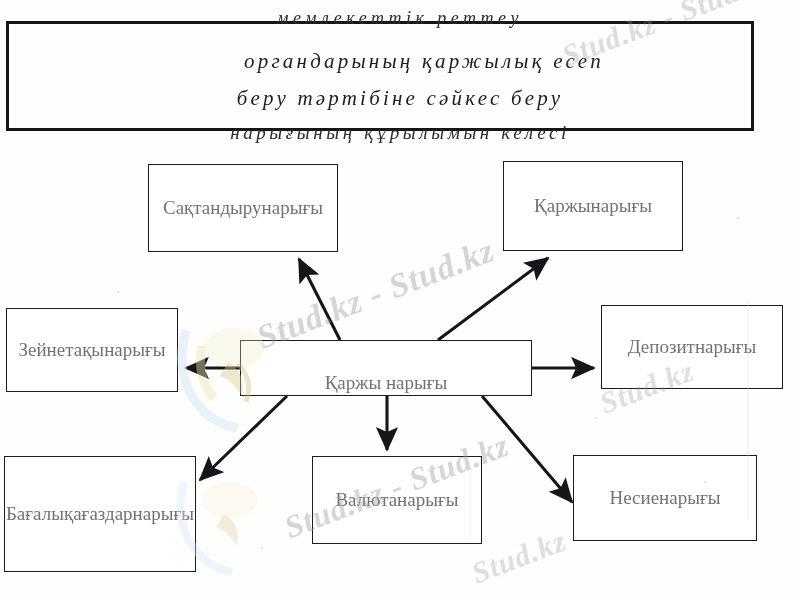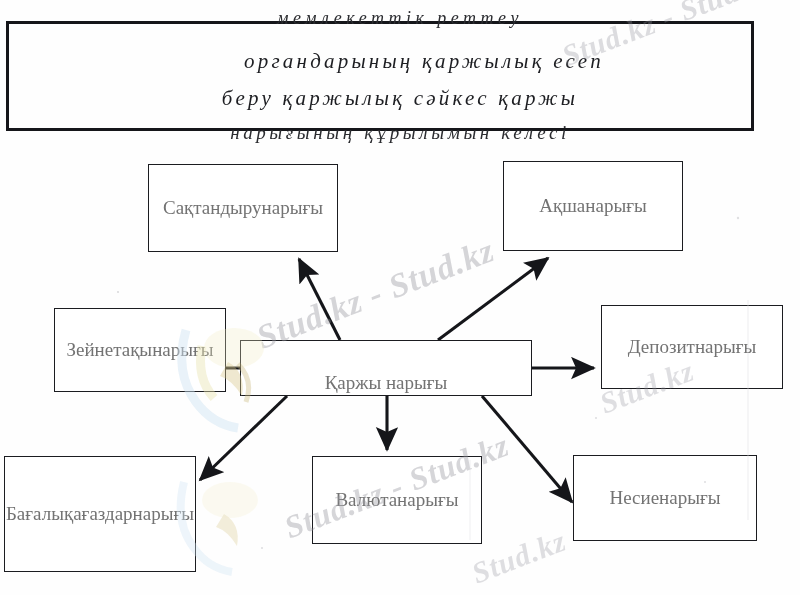--- a/index.html
+++ b/index.html
@@ -51,21 +51,21 @@
     justify-content:center;
     color:#737373;
     font-size:19px;
     line-height:1.32;
     text-align:center;
     font-family:"Liberation Serif","DejaVu Serif",serif;
   }
   .node span{display:block;}
   #n-insurance{left:148px;top:14px;width:190px;height:88px;}
   #n-money    {left:503px;top:11px;width:180px;height:90px;}
-  #n-pension  {left:6px;top:158px;width:172px;height:84px;margin-left:48px;}
+  #n-pension  {left:6px;top:158px;width:172px;height:84px;}
   #n-center   {left:240px;top:190px;width:292px;height:56px;align-items:flex-end;}
   #n-deposit  {left:601px;top:155px;width:182px;height:84px;}
   #n-secur    {left:4px;top:306px;width:192px;height:116px;}
   #n-currency {left:312px;top:306px;width:170px;height:88px;}
   #n-credit   {left:573px;top:305px;width:184px;height:86px;}
 
   #arrows{position:absolute;left:0;top:0;width:800px;height:445px;pointer-events:none;}
 
   
   .wm{
@@ -96,21 +96,21 @@
 </style>
 </head>
 <body>
 
 <div id="page">
 
   <div id="textblock">
     <div id="textframe"></div>
     <div class="tline" id="tl0">мемлекеттік реттеу</div>
     <div class="tline" id="tl1">органдарының қаржылық есеп</div>
-    <div class="tline" id="tl2">беру қаржылық сәйкес қаржы</div>
+    <div class="tline" id="tl2">беру тәртібіне сәйкес беру</div>
     <div class="tline" id="tl3">нарығының құрылымын келесі</div>
   </div>
 
   <div id="diagram">
 
     <svg id="arrows" viewBox="0 0 800 445">
       <defs>
         <marker id="ah" markerWidth="9" markerHeight="9" refX="7.4" refY="3.6" orient="auto" markerUnits="strokeWidth">
           <path d="M0,0 L8,3.6 L0,7.2 L1.6,3.6 Z" fill="#15161a"></path>
         </marker>
@@ -130,21 +130,21 @@
 
       <line x1="482" y1="246" x2="572" y2="352" stroke="#15161a" stroke-width="3.1" marker-end="url(#ah)"></line>
     </svg>
 
     <div class="node" id="n-insurance">
       <span>Сақтандыру</span>
       <span>нарығы</span>
     </div>
 
     <div class="node" id="n-money">
-      <span>Ақша</span>
+      <span>Қаржы</span>
       <span>нарығы</span>
     </div>
 
     <div class="node" id="n-pension">
       <span>Зейнетақы</span>
       <span>нарығы</span>
     </div>
 
     <div class="node" id="n-center">
       <span>Қаржы нарығы</span>

